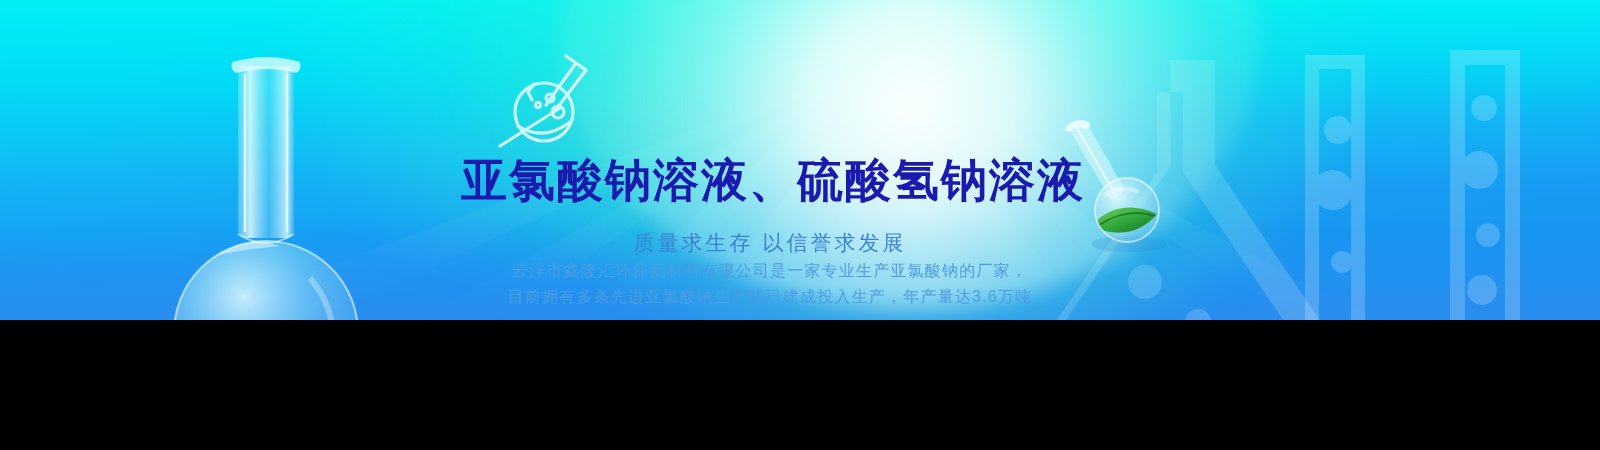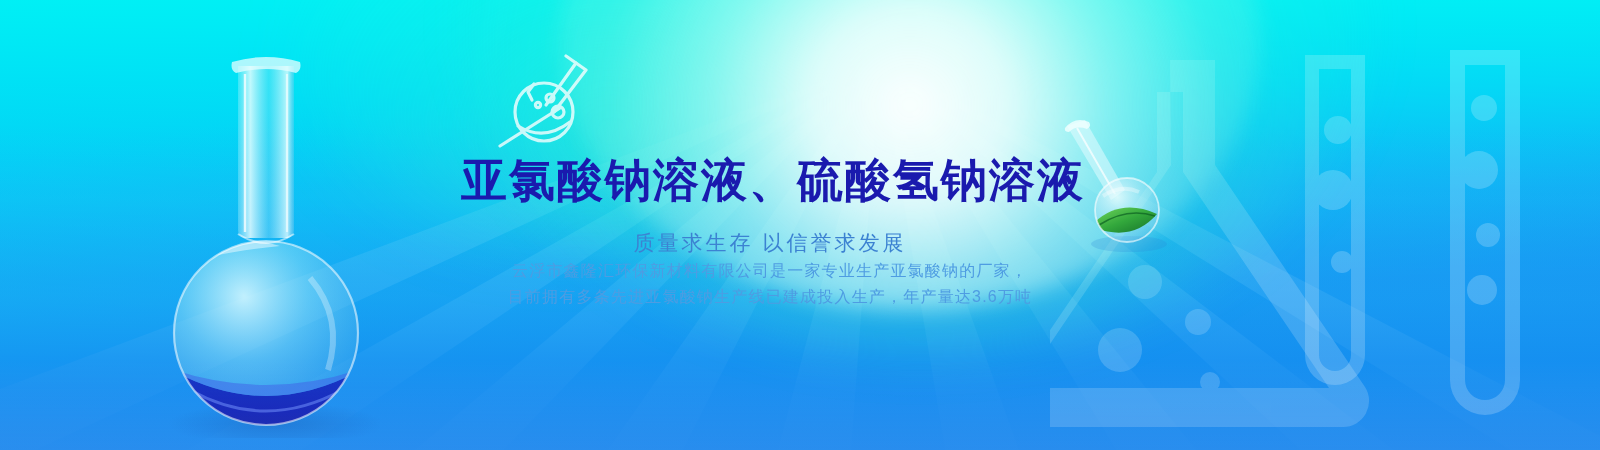--- a/index.html
+++ b/index.html
@@ -3,21 +3,21 @@
 <meta charset="utf-8">
 <style>
   html, body {
     margin: 0;
     padding: 0;
     background: #000;
   }
   #banner {
     position: relative;
     width: 1600px;
-    height: 450px;
+    height: 320px;
     overflow: hidden;
     font-family: "Liberation Sans", "DejaVu Sans", sans-serif;
     background: linear-gradient(170deg, #00E8F0 0%, #00D8F5 22%, #12B8F6 48%, #1694F2 72%, #1385EE 100%);
   }
 
   
   .wash-cyan {
     position: absolute;
     inset: 0;
     background:

